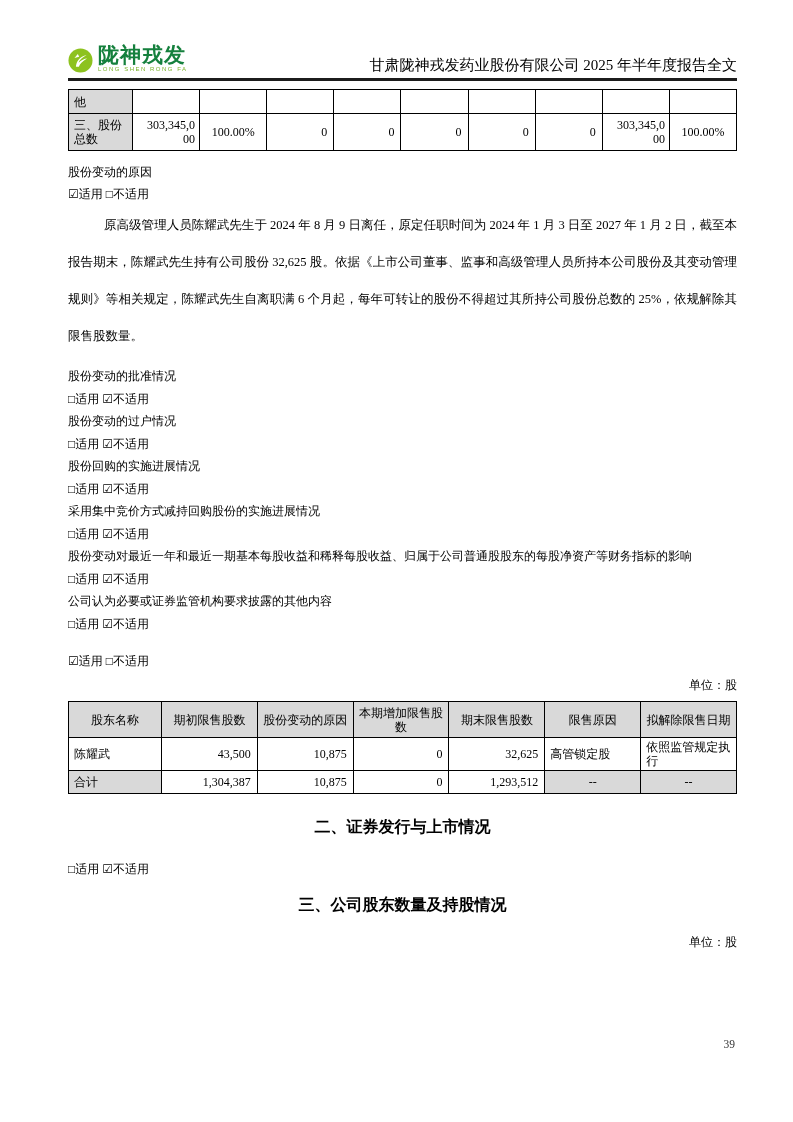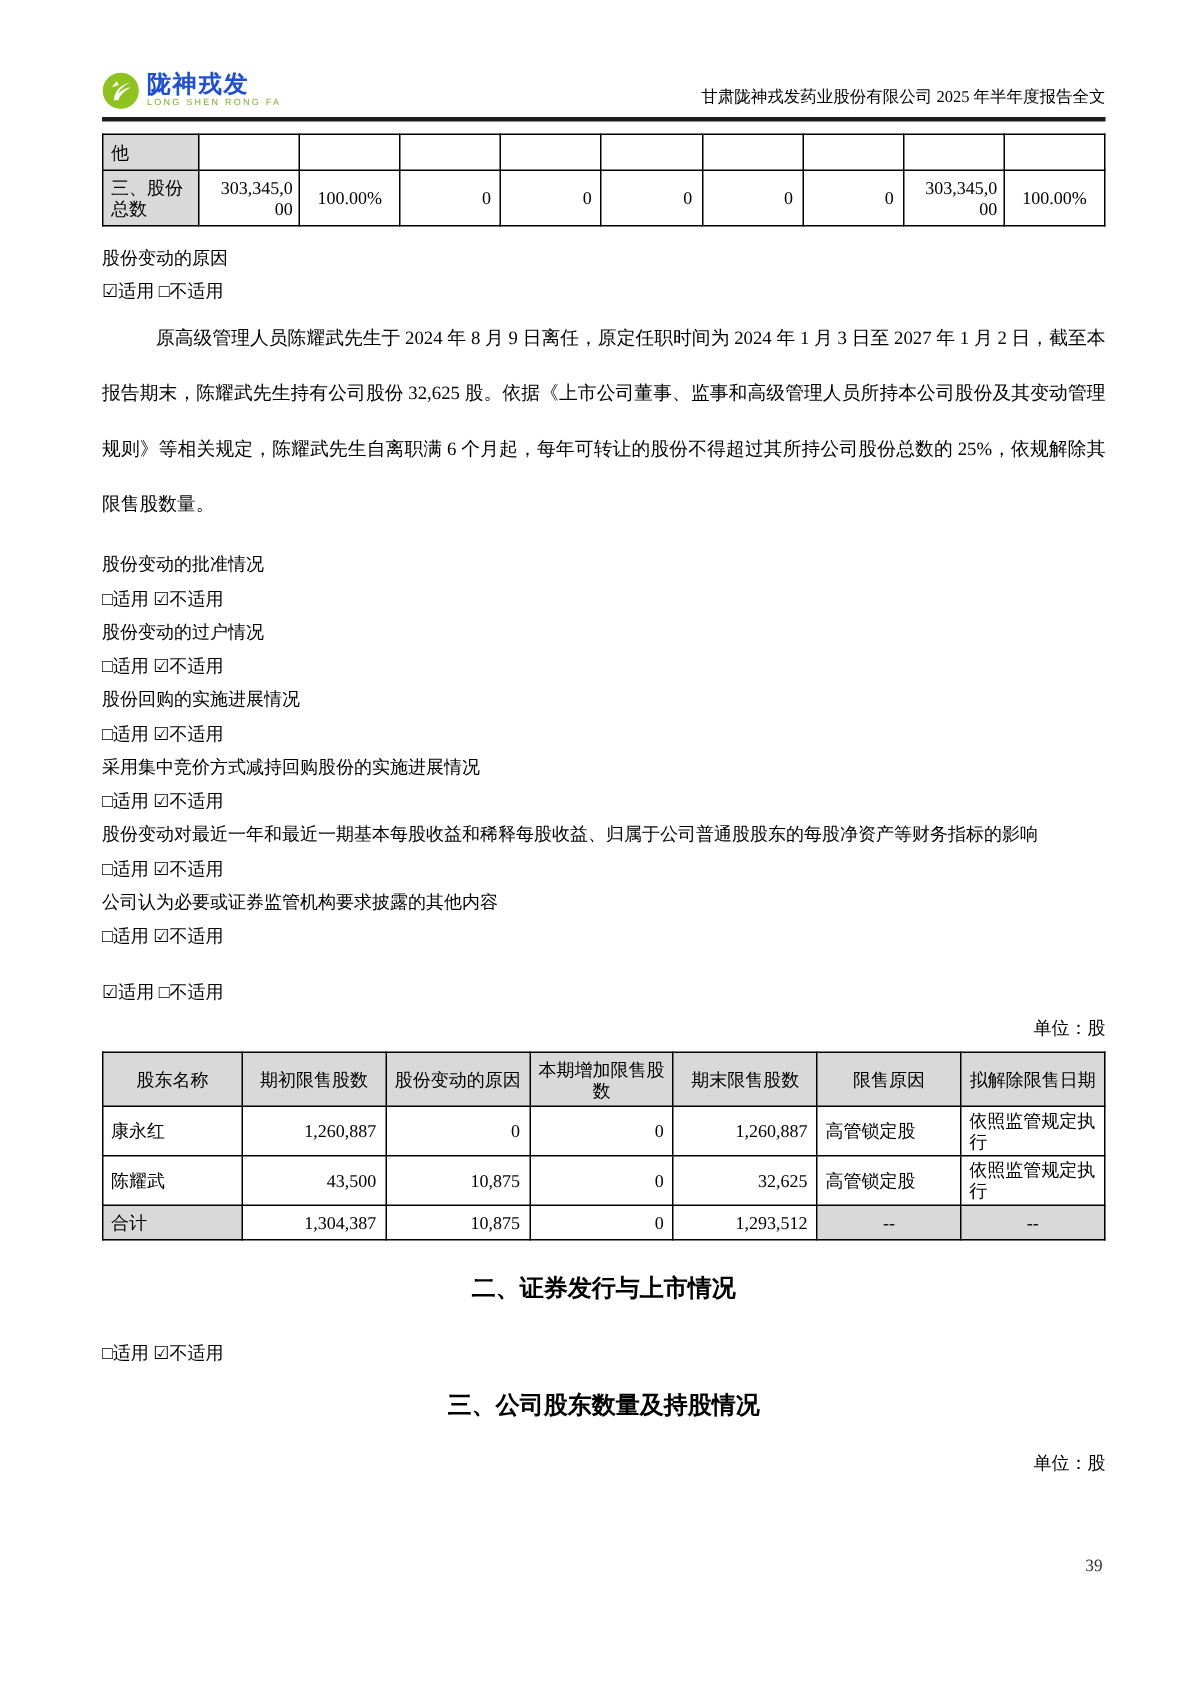--- a/index.html
+++ b/index.html
@@ -7,25 +7,25 @@
   body { font-family:"Liberation Serif","DejaVu Serif",serif; color:#000; }
   .page { position:relative; width:793px; height:1122px; background:#fff; margin:0 auto;
           padding:48px 56px 0 68px; overflow:hidden; }
 
   
   .hdr { display:flex; justify-content:space-between; align-items:flex-end;
          padding-bottom:5px; border-bottom:3px solid #1c1c1c; }
   .logo { display:flex; align-items:center; gap:5px; }
   .logo-mark { width:25px; height:25px; display:block; }
   .brand { display:flex; flex-direction:column; justify-content:center; }
-  .brand-cn { font-family:Liberation Sans, sans-serif; font-weight:bold; font-size:16px;
-              color:#1d4ed8; line-height:17px; letter-spacing:1px; }
+  .brand-cn { font-family:Liberation Mono, monospace; font-weight:bold; font-size:21px;
+              color:#15803d; line-height:17px; letter-spacing:1px; }
   .brand-en { font-family:"Liberation Sans",sans-serif; font-size:6px; color:#7ab32a;
               letter-spacing:1.5px; line-height:8px; }
-  .doc-title { font-size:11px; line-height:16px; }
+  .doc-title { font-size:15px; line-height:16px; }
 
   
   table { border-collapse:collapse; width:669px; table-layout:fixed; }
   td,th { border:1px solid #000; font-size:12px; font-weight:normal; padding:2px 5px;
           vertical-align:middle; line-height:14px; word-wrap:break-word; }
   .gray { background:#d9d9d9; }
   .left { text-align:left; }
   .ctr  { text-align:center; }
   .num  { text-align:right; padding-right:6px; }
   .pnum { text-align:right; padding-left:14px; padding-right:4px; word-break:break-all; }
@@ -153,29 +153,20 @@
         <tr class="hrow">
       <th>股东名称</th>
       <th>期初限售股数</th>
       <th>股份变动的原因</th>
       <th>本期增加限售股数</th>
       <th>期末限售股数</th>
       <th>限售原因</th>
       <th>拟解除限售日期</th>
     </tr>
     <tr class="drow">
-      <td class="left">康永红</td>
-      <td class="num">1,260,887</td>
-      <td class="num">0</td>
-      <td class="num">0</td>
-      <td class="num">1,260,887</td>
-      <td class="left">高管锁定股</td>
-      <td class="left">依照监管规定执行</td>
-    </tr>
-    <tr class="drow">
       <td class="left">陈耀武</td>
       <td class="num">43,500</td>
       <td class="num">10,875</td>
       <td class="num">0</td>
       <td class="num">32,625</td>
       <td class="left">高管锁定股</td>
       <td class="left">依照监管规定执行</td>
     </tr>
     <tr class="trow">
       <td class="left gray">合计</td>

